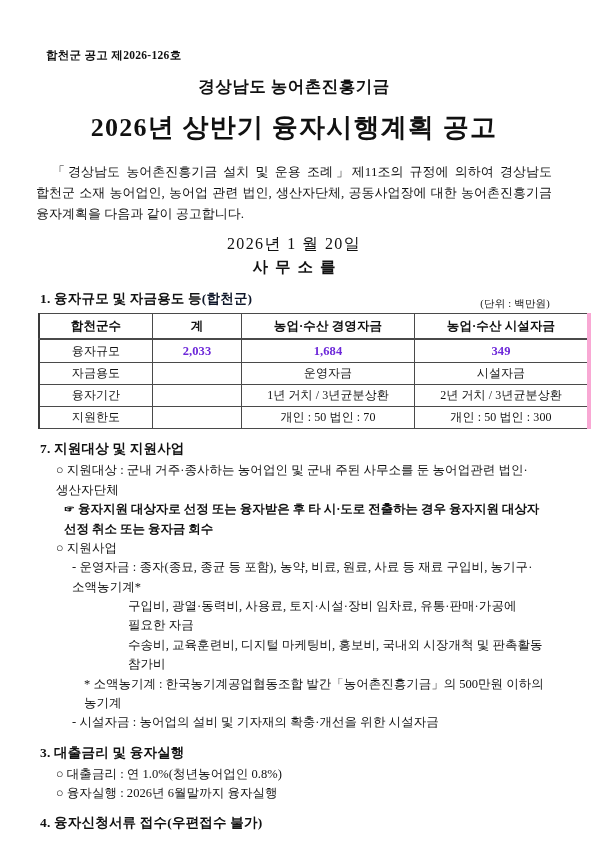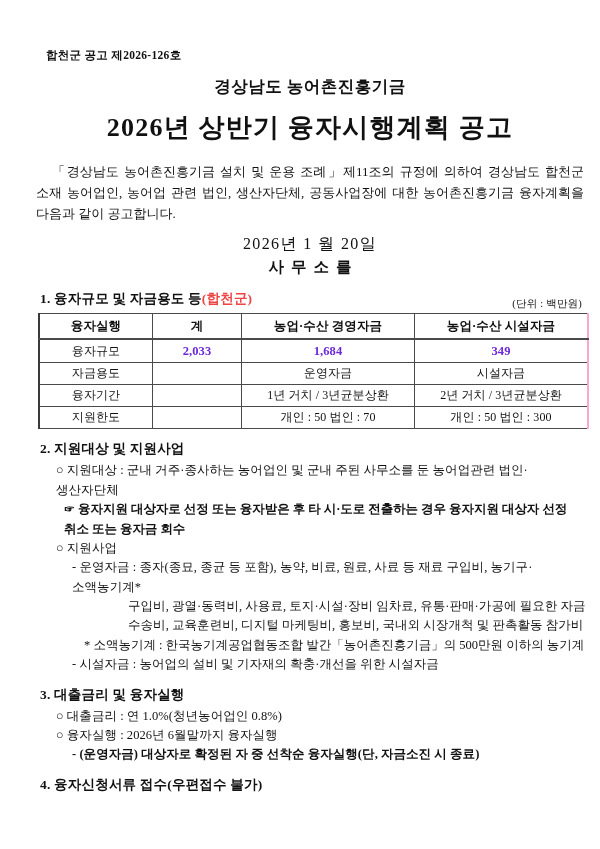--- a/index.html
+++ b/index.html
@@ -12,21 +12,21 @@
     height: 849px;
     font-family: "Liberation Serif", "DejaVu Serif", serif;
     color: #111111;
     overflow: hidden;
     position: relative;
   }
   .page {
     width: 600px;
     height: 849px;
     box-sizing: border-box;
-    padding: 48px 14px 20px 34px;
+    padding: 48px 46px 20px 34px;
     position: relative;
   }
 
   
   .doc-number {
     font-size: 11.5px;
     font-weight: 700;
     letter-spacing: 0.3px;
     margin: 0 0 14px 12px;
     white-space: nowrap;
@@ -120,21 +120,21 @@
   table.fund .c1 { width: 84px; }
   table.fund .c2 { width: 168px; }
   table.fund .c3 { width: 168px; }
   table.fund .blue {
     color: #6d28d9;
     font-weight: 700;
     font-size: 12.5px;
   }
   table.fund tbody tr:first-child td { height: 20px; }
   table.fund .outer-l { border-left: 2px solid #3a3a3a; }
-  table.fund .outer-r { border-right: 2px solid #f9a8d4; }
+  table.fund .outer-r { border-right: 4px solid #f9a8d4; }
 
   
   .lvl1 {
     font-size: 12.5px;
     line-height: 1.55;
     margin: 0 0 0 22px;
     word-break: keep-all;
     letter-spacing: 0.05px;
   }
   .lvl2 {
@@ -180,28 +180,28 @@
     <div class="title-sub">경상남도 농어촌진흥기금</div>
     <div class="title-main">2026년 상반기 융자시행계획 공고</div>
   </div>
 
   <p class="intro">「경상남도 농어촌진흥기금 설치 및 운용 조례」제11조의 규정에 의하여 경상남도 합천군 소재 농어업인, 농어업 관련 법인, 생산자단체, 공동사업장에 대한 농어촌진흥기금 융자계획을 다음과 같이 공고합니다.</p>
   <div class="date-line">2026년  1 월  20일</div>
   <div class="issuer">사무소를</div>
 
   <div class="section">
     <div class="sec-head">
-      <span>1. 융자규모 및 자금용도 등</span><span style="color:#ef4444">(합천군)</span>
+      <span>1. 융자규모 및 자금용도 등</span><span style="color:#0f172a">(합천군)</span>
     </div>
     <div class="unit-note">(단위 : 백만원)</div>
 
     <table class="fund">
       <thead>
         <tr>
-          <th class="c0 outer-l">융자실행</th>
+          <th class="c0 outer-l">합천군수</th>
           <th class="c1">계</th>
           <th class="c2">농업·수산 경영자금</th>
           <th class="c3 outer-r">농업·수산 시설자금</th>
         </tr>
       </thead>
       <tbody>
         <tr>
           <td class="c0 outer-l">융자규모</td>
           <td class="c1 blue">2,033</td>
           <td class="c2 blue">1,684</td>
@@ -225,41 +225,40 @@
           <td class="c2">개인 : 50  법인 : 70</td>
           <td class="c3 outer-r">개인 : 50  법인 : 300</td>
         </tr>
       </tbody>
     </table>
   </div>
 
   <div class="spacer-sm"></div>
 
   <div class="section">
-    <div class="sec-head">2. 지원대상 및 지원사업</div>
+    <div class="sec-head">7. 지원대상 및 지원사업</div>
     <div class="lvl1">○ 지원대상 : 군내 거주·종사하는 농어업인 및 군내 주된 사무소를 둔 농어업관련 법인·생산자단체</div>
     <div class="emph-hand">
       <span class="hand-icon">☞</span>
       <span>융자지원 대상자로 선정 또는 융자받은 후 타 시·도로 전출하는 경우 융자지원 대상자 선정 취소 또는 융자금 회수</span>
     </div>
     <div class="lvl1">○ 지원사업</div>
     <div class="lvl2">- 운영자금 : 종자(종묘, 종균 등 포함), 농약, 비료, 원료, 사료 등 재료 구입비, 농기구·소액농기계*</div>
     <div class="lvl2-cont">구입비, 광열·동력비, 사용료, 토지·시설·장비 임차료, 유통·판매·가공에 필요한 자금</div>
     <div class="lvl2-cont">수송비, 교육훈련비, 디지털 마케팅비, 홍보비, 국내외 시장개척 및 판촉활동 참가비</div>
     <div class="note-star">* 소액농기계 : 한국농기계공업협동조합 발간「농어촌진흥기금」의 500만원 이하의 농기계</div>
     <div class="lvl2">- 시설자금 : 농어업의 설비 및 기자재의 확충·개선을 위한 시설자금</div>
   </div>
 
   <div class="spacer-sm"></div>
 
   <div class="section">
     <div class="sec-head">3. 대출금리 및 융자실행</div>
     <div class="lvl1">○ 대출금리 : 연 1.0%(청년농어업인 0.8%)</div>
     <div class="lvl1">○ 융자실행 : 2026년 6월말까지 융자실행</div>
-    <div class="lvl2 bold">- (운영자금) 대상자로 확정된 자 중 선착순 융자실행(단, 자금소진 시 종료)</div>
   </div>
 
   <div class="spacer-sm"></div>
 
   <div class="section">
     <div class="sec-head">4. 융자신청서류 접수(우편접수 불가)</div>
 
   </div>
 
 </div>

